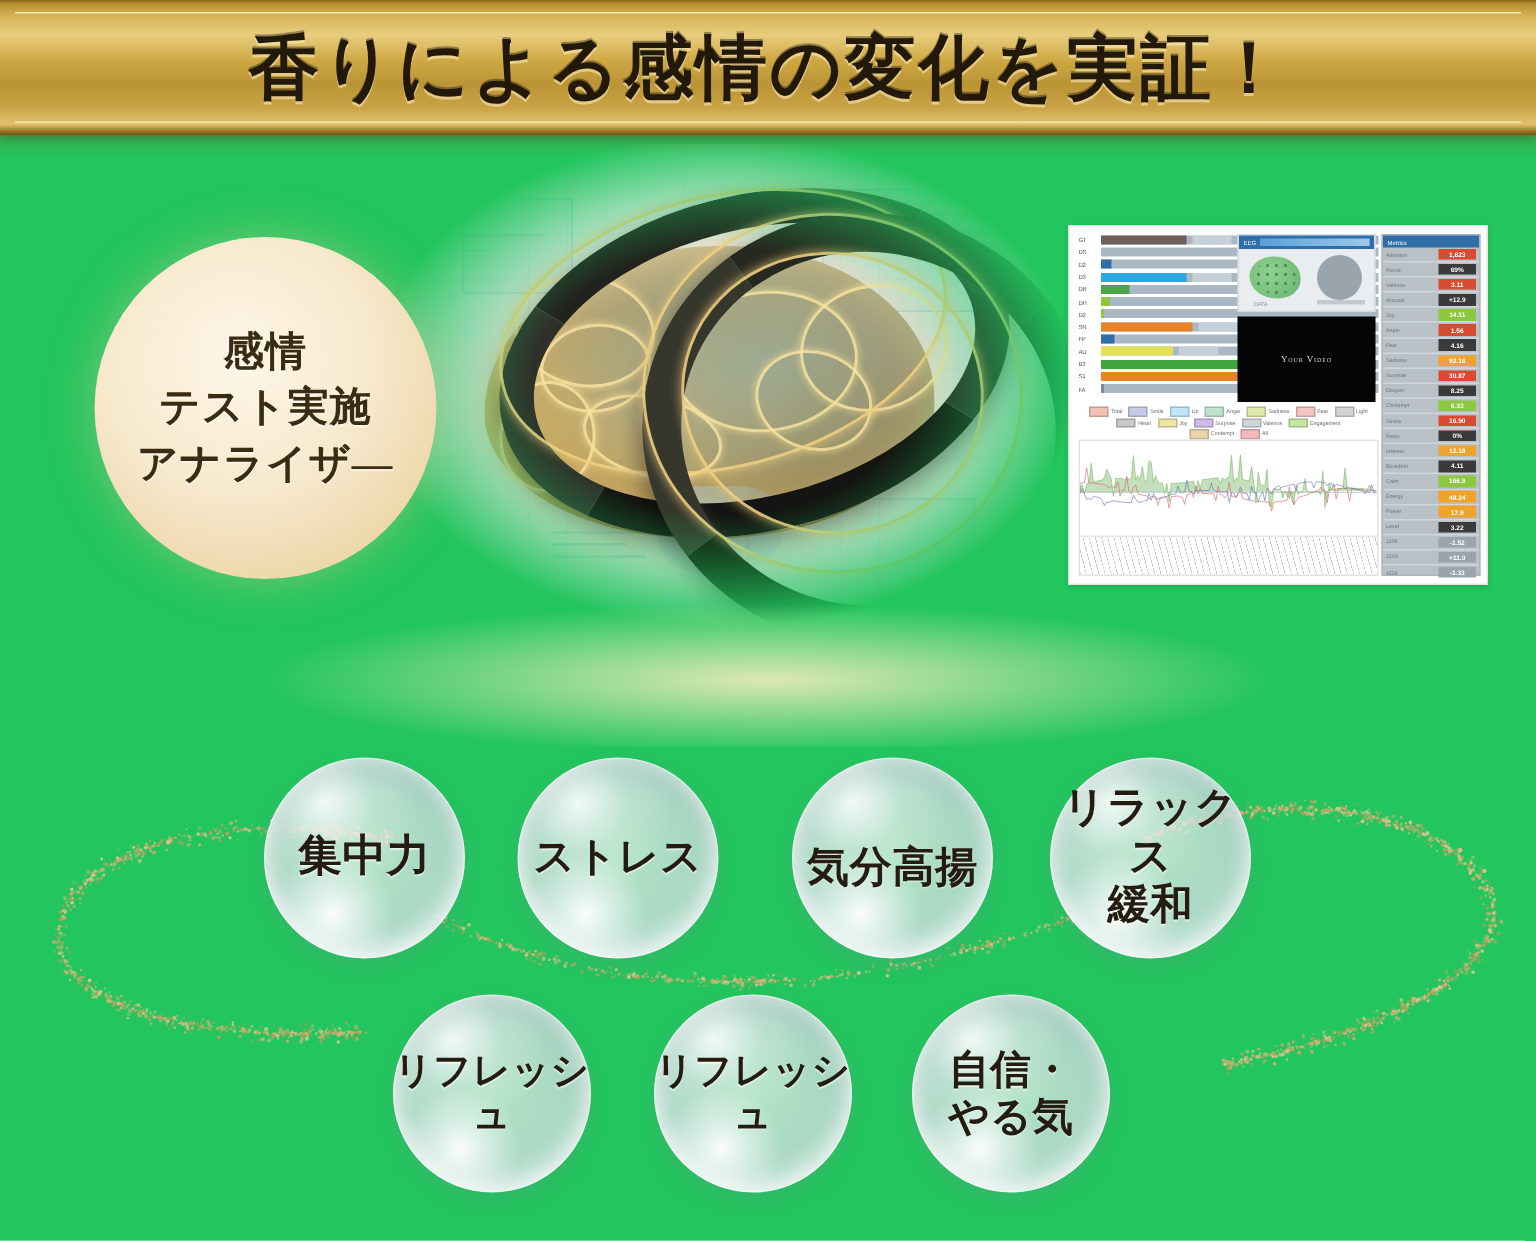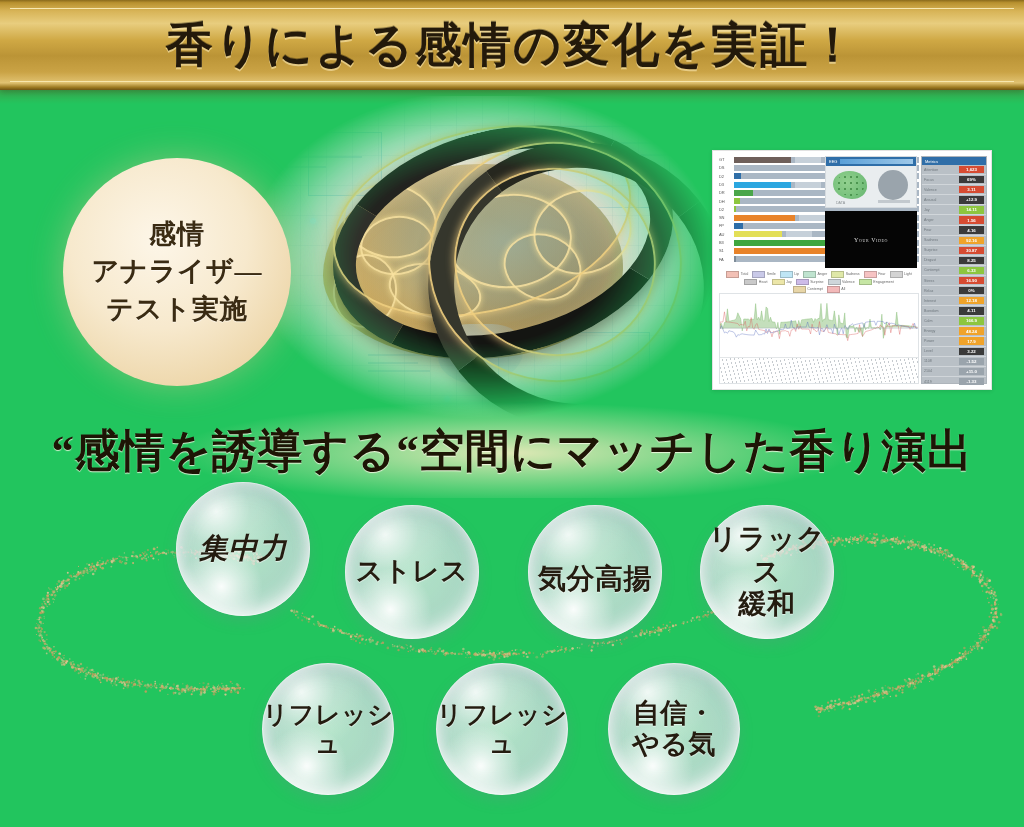--- a/index.html
+++ b/index.html
@@ -517,26 +517,25 @@
           <div class="m-row">
             <div class="m-name">4119</div>
             <div class="m-val" style="background: rgb(154, 164, 172);">-1.33</div>
           </div>
         </div>
     </div>
   </div>
 
   <div class="badge">
     <div class="badge-line">感情</div>
+    <div class="badge-line">テスト実施</div>
     <div class="badge-line">アナライザ—</div>
-    <div class="badge-line">テスト実施</div>
   </div>
 
   <div class="tagline-glow"></div>
-  <div class="tagline">“感情を誘導する“空間にマッチした香り演出</div>
 
   <div class="dust" style="left:10px;top:520px;">
     <svg width="260" height="200" viewBox="0 0 260 200">
       <g id="dustLeft">
           <circle cx="54.2" cy="135.3" r="0.55" fill="#cdb271" fill-opacity="0.85"></circle>
           <circle cx="58.3" cy="60.5" r="0.59" fill="#b99f5c" fill-opacity="0.81"></circle>
           <circle cx="29.4" cy="113.5" r="0.63" fill="#b99f5c" fill-opacity="0.43"></circle>
           <circle cx="101.3" cy="46.6" r="0.95" fill="#ddc893" fill-opacity="0.51"></circle>
           <circle cx="207.0" cy="30.8" r="0.97" fill="#ddc893" fill-opacity="0.65"></circle>
           <circle cx="158.3" cy="32.3" r="0.98" fill="#b99f5c" fill-opacity="0.46"></circle>
@@ -2864,21 +2863,21 @@
           <circle cx="156.5" cy="54.1" r="0.71" fill="#ddc893" fill-opacity="0.69"></circle>
           <circle cx="72.7" cy="39.3" r="1.06" fill="#ddc893" fill-opacity="0.59"></circle>
           <circle cx="418.1" cy="11.8" r="1.10" fill="#ddc893" fill-opacity="0.55"></circle>
           <circle cx="43.0" cy="28.9" r="1.14" fill="#cdb271" fill-opacity="0.77"></circle>
           <circle cx="382.9" cy="24.5" r="0.56" fill="#b99f5c" fill-opacity="0.85"></circle>
         </g>
     </svg>
   </div>
 
   <div id="bubbleLayer">
-      <div class="bubble" style="left: 176px; top: 482px; width: 134px; height: 134px; font-style: italic;">
+      <div class="bubble" style="left: 176px; top: 505px; width: 134px; height: 134px;">
         <div class="bubble-label" style="font-size: 29px;">集中力</div>
       </div>
       <div class="bubble" style="left: 345px; top: 505px; width: 134px; height: 134px;">
         <div class="bubble-label" style="font-size: 27px;">ストレス</div>
       </div>
       <div class="bubble" style="left: 528px; top: 505px; width: 134px; height: 134px;">
         <div class="bubble-label" style="font-size: 28px; margin-top: 14px;">気分高揚</div>
       </div>
       <div class="bubble" style="left: 700px; top: 505px; width: 134px; height: 134px;">
         <div class="bubble-label" style="font-size: 28px;">リラックス

